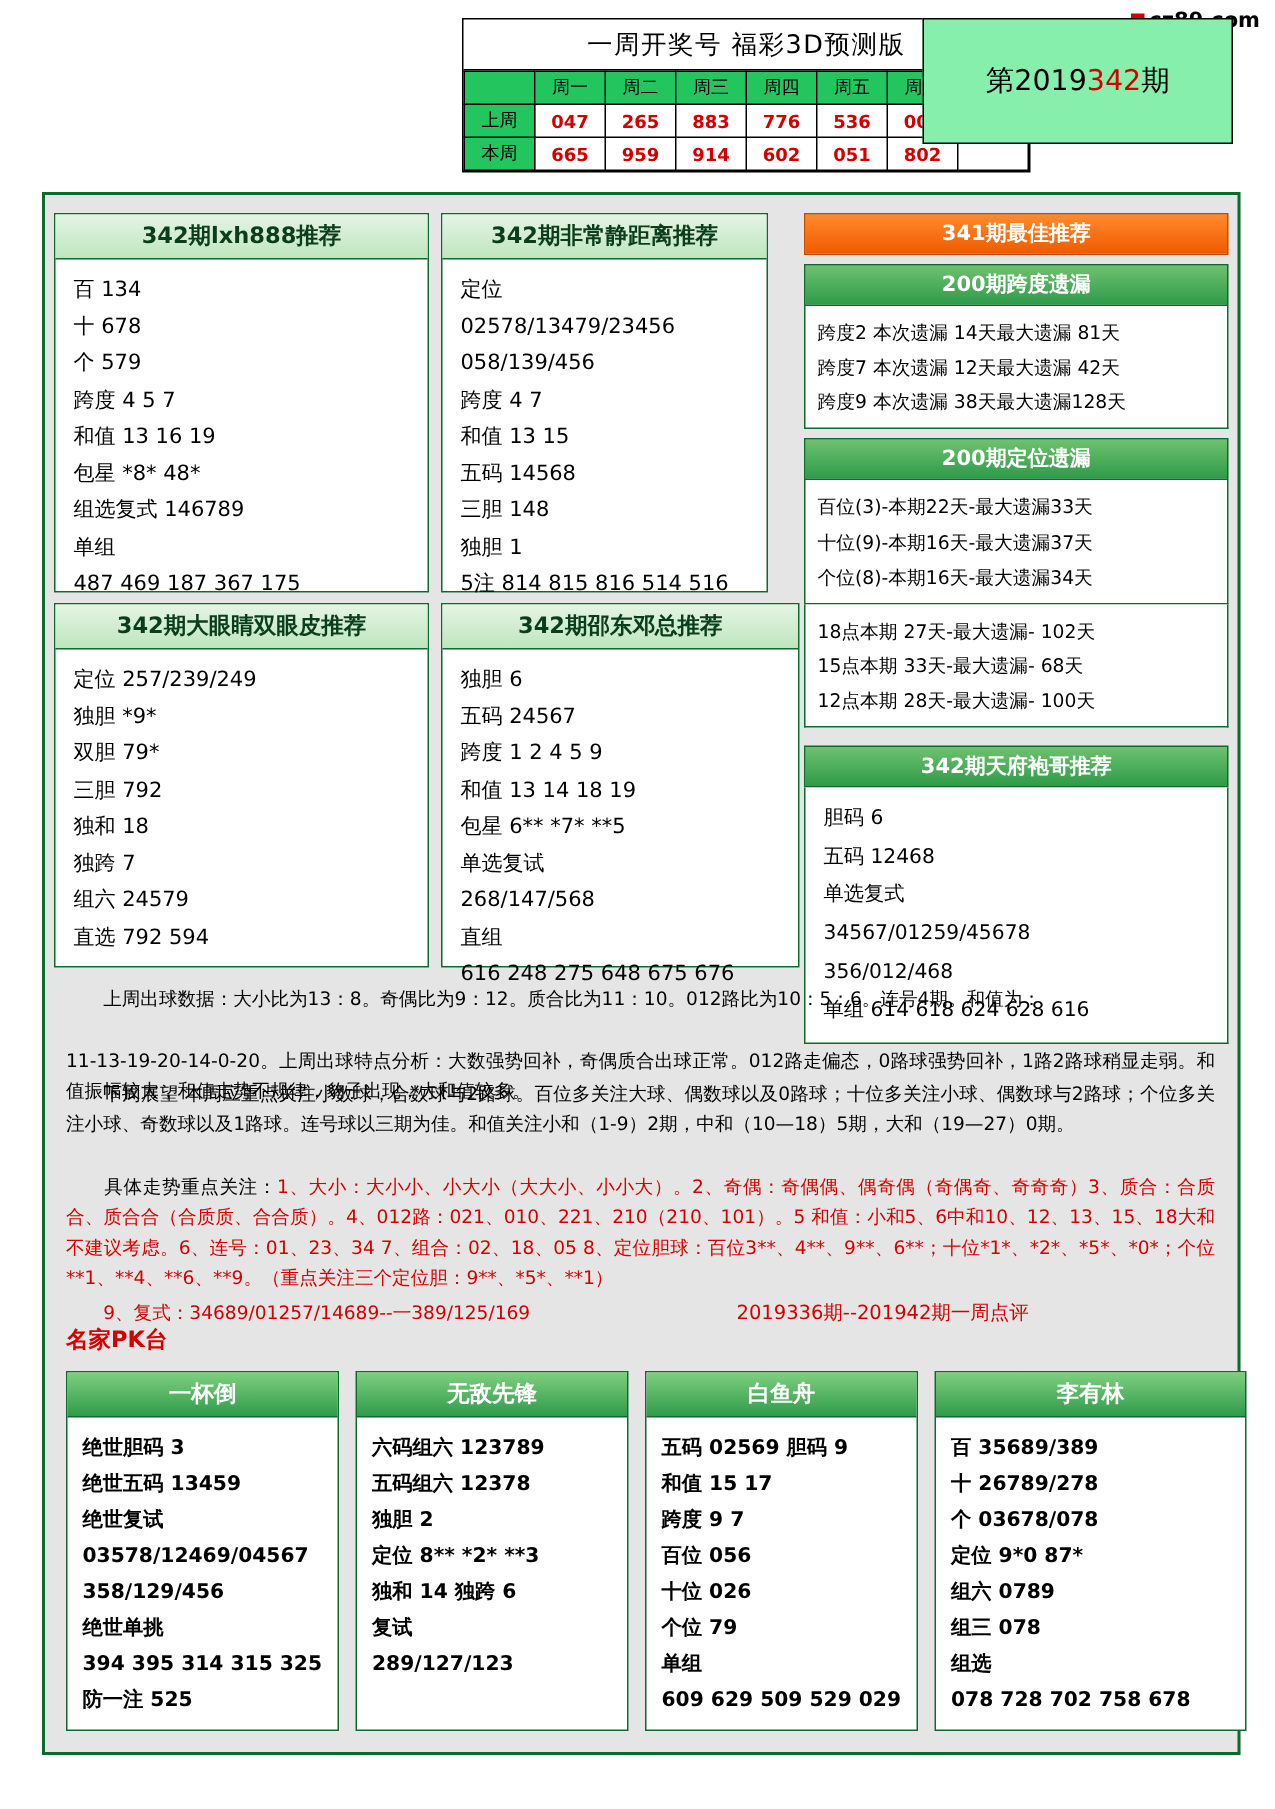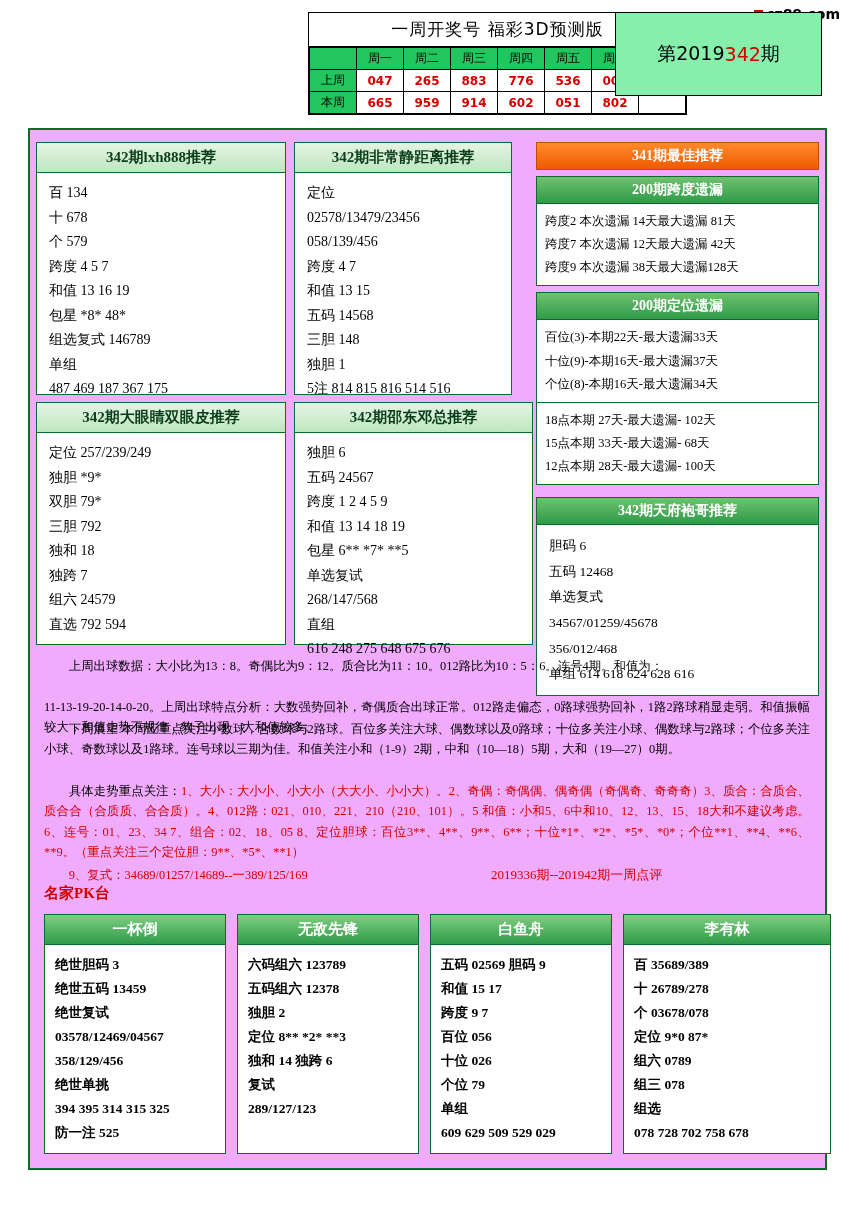--- a/index.html
+++ b/index.html
@@ -18,21 +18,21 @@
   table.lt td{border:1px solid #000;text-align:center;padding:2px 6px;min-width:34px;}
   table.lt td.lbl{background:#22c55e;color:#000;}
   table.lt td.num{color:#d40000;font-weight:bold;}
   .issue-box{position:absolute;left:615px;top:8px;width:205px;height:82px;border:1px solid #000;
     display:flex;align-items:center;justify-content:center;font-size:19px;background:#86efac;}
   .issue-box .red{color:#d40000;}
   .brand{position:absolute;right:10px;top:2px;font-size:14px;color:#000;font-weight:bold;}
   .brand .sq{display:inline-block;width:9px;height:9px;background:#d40000;margin-right:3px;}
 
   
-  .frame{position:absolute;left:28px;top:128px;width:795px;height:1038px;border:2px solid #0a6b2d;background:#f0abfc;font-family:Liberation Serif, serif;}
+  .frame{position:absolute;left:28px;top:128px;width:795px;height:1038px;border:2px solid #0a6b2d;background:#e5e5e5;}
   .inner{position:absolute;left:6px;top:6px;width:783px;height:1026px;}
 
   .col{position:absolute;}
   .card{border:1px solid #0a6b2d;background:#fff;box-sizing:border-box;}
   .card-title{
     background:linear-gradient(#e4f4e4,#bfe6bf);
     border-bottom:1px solid #0a6b2d;
     text-align:center;font-weight:bold;font-size:15px;color:#0a3d1b;padding:5px 0;
   }
   .card-body{padding:8px 12px;line-height:1.75;font-size:14px;}

